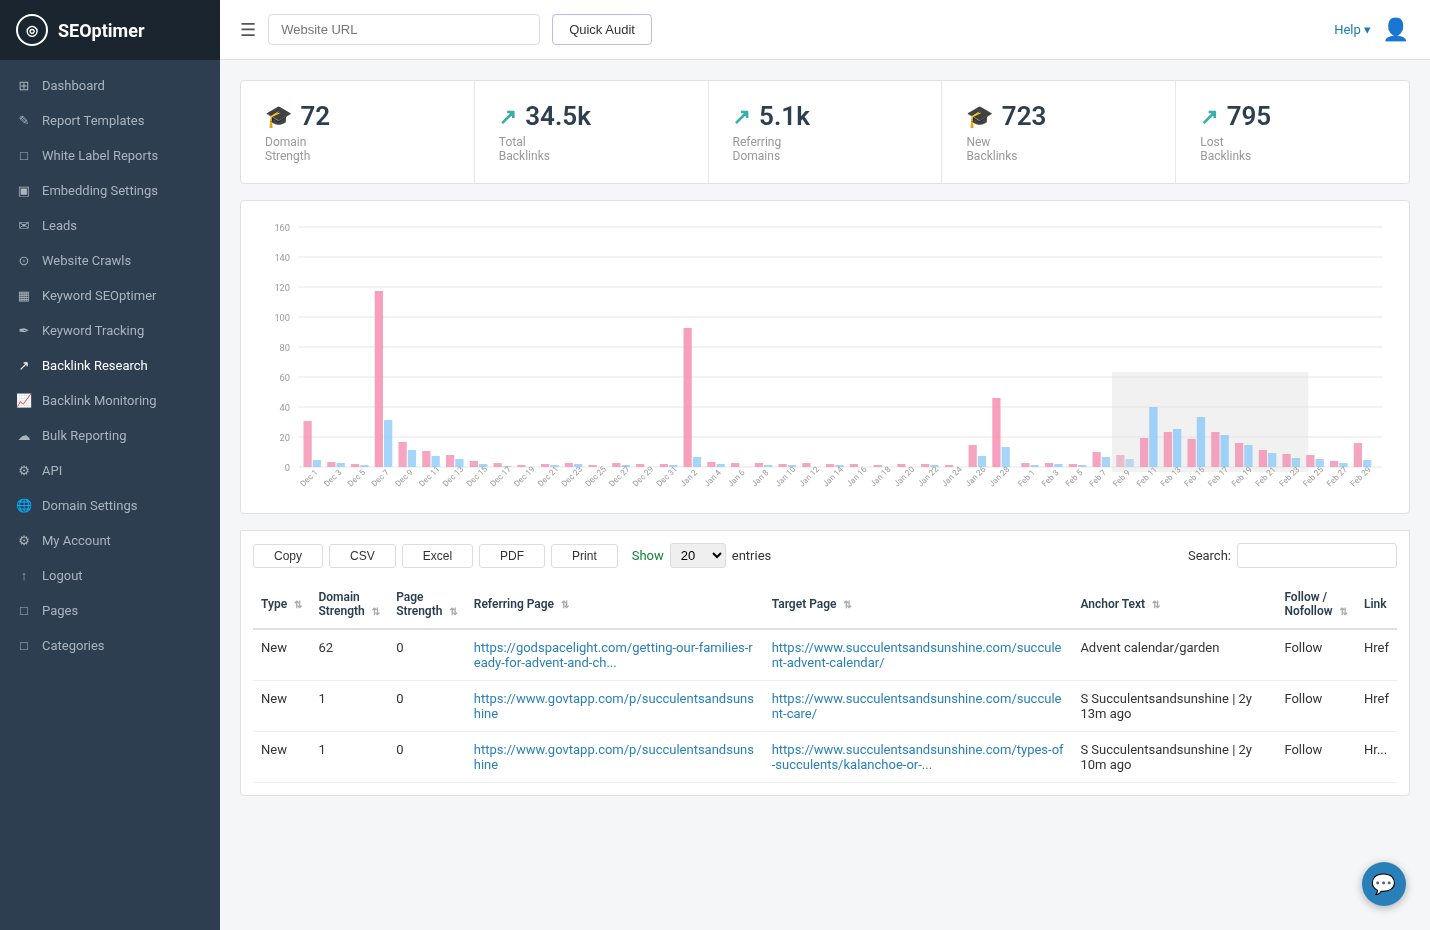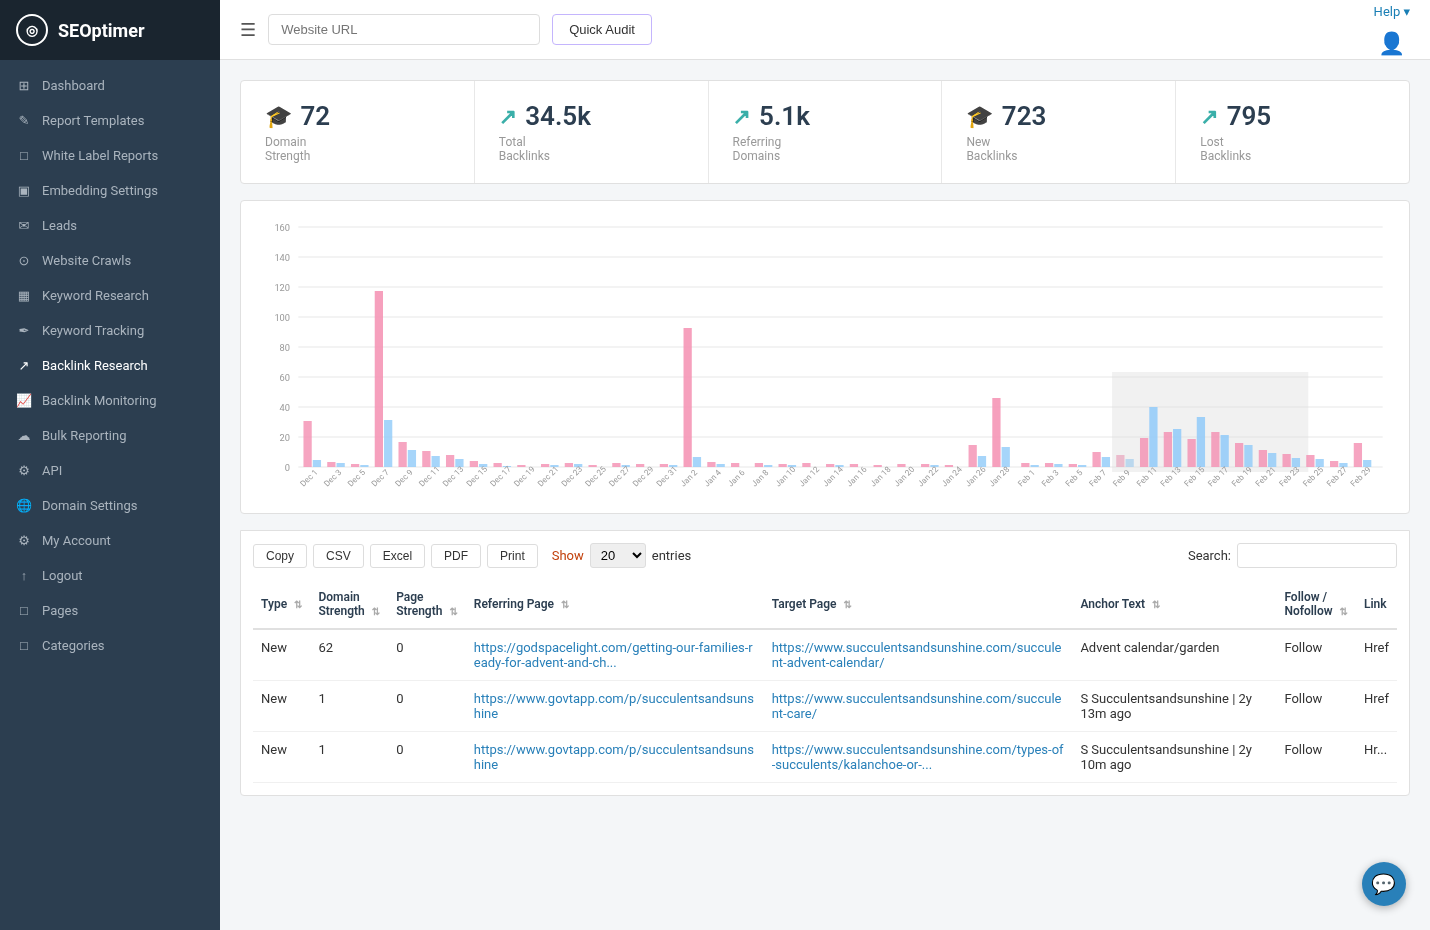--- a/index.html
+++ b/index.html
@@ -40,21 +40,21 @@
     }
     #topbar .hamburger { font-size: 18px; cursor: pointer; color: #555; }
     #url-input {
       width: 272px; padding: 7px 12px; border: 1px solid #ddd; border-radius: 4px;
       font-size: 13px; color: #999;
     }
     #quick-audit-btn {
       padding: 7px 16px; background: white; border: 1px solid #c4b5fd;
       border-radius: 4px; cursor: pointer; font-size: 13px; color: #333;
     }
-    .topbar-right { margin-left: auto; display: flex; align-items: center; gap: 12px; flex-direction: column; }
+    .topbar-right { margin-left: auto; display: flex; align-items: center; gap: 12px; }
     .help-btn { color: #1a7fb5; font-size: 13px; cursor: pointer; }
     .user-icon { font-size: 22px; color: #1a7fb5; cursor: pointer; }
 
     
     #content { flex: 1; overflow-y: auto; padding: 20px; background: #f4f6f8; }
 
     
     #stats-row {
       background: white; border: 1px solid #e0e0e0; border-radius: 4px;
       display: flex; margin-bottom: 16px;
@@ -92,24 +92,24 @@
 
     
     #table-container {
       background: white; border: 1px solid #e0e0e0; border-radius: 0 0 4px 4px;
       padding: 12px;
     }
     .table-controls {
       display: flex; align-items: center; gap: 6px; margin-bottom: 12px; flex-wrap: wrap;
     }
     .ctrl-btn {
-      padding: 4px 12px; border: 1px solid #ddd; border-radius: 3px;
+      padding: 4px 20px; border: 1px solid #ddd; border-radius: 3px;
       background: white; cursor: pointer; font-size: 12px; color: #333;
     }
-    .show-label { margin-left: 8px; font-size: 13px; color: #c2410c; }
+    .show-label { margin-left: 8px; font-size: 13px; color: #15803d; }
     .entries-select {
       padding: 3px 6px; border: 1px solid #ddd; border-radius: 3px; font-size: 13px;
     }
     .entries-text { font-size: 13px; color: #333; }
     .search-label { margin-left: auto; font-size: 13px; color: #333; }
     .search-input {
       padding: 4px 8px; border: 1px solid #ddd; border-radius: 3px; font-size: 13px; width: 160px;
     }
 
     table { width: 100%; border-collapse: collapse; font-size: 13px; }
@@ -159,21 +159,21 @@
       <div class="sidebar-item">
         <span class="si-icon">✉</span>
         <span>Leads</span>
       </div>
       <div class="sidebar-item">
         <span class="si-icon">⊙</span>
         <span>Website Crawls</span>
       </div>
       <div class="sidebar-item">
         <span class="si-icon">▦</span>
-        <span>Keyword Research</span>
+        <span>Keyword SEOptimer</span>
       </div>
       <div class="sidebar-item">
         <span class="si-icon">✒</span>
         <span>Keyword Tracking</span>
       </div>
       <div class="sidebar-item active">
         <span class="si-icon">↗</span>
         <span>Backlink Research</span>
       </div>
       <div class="sidebar-item">

